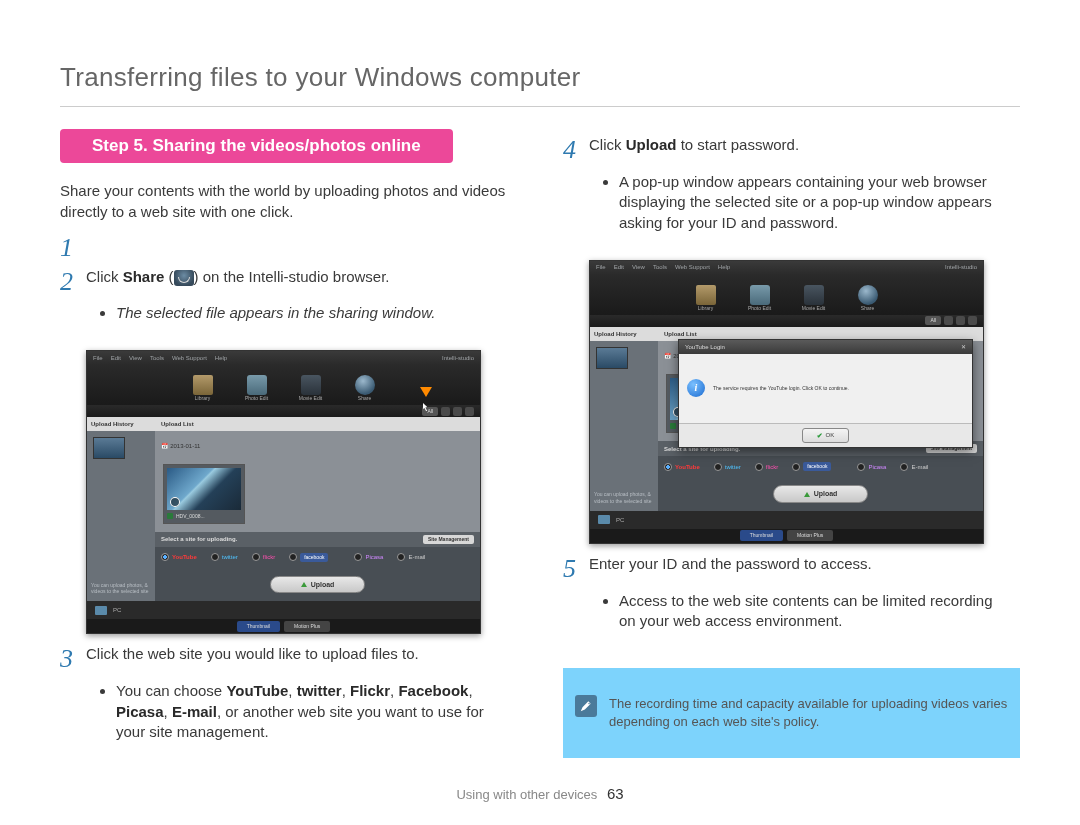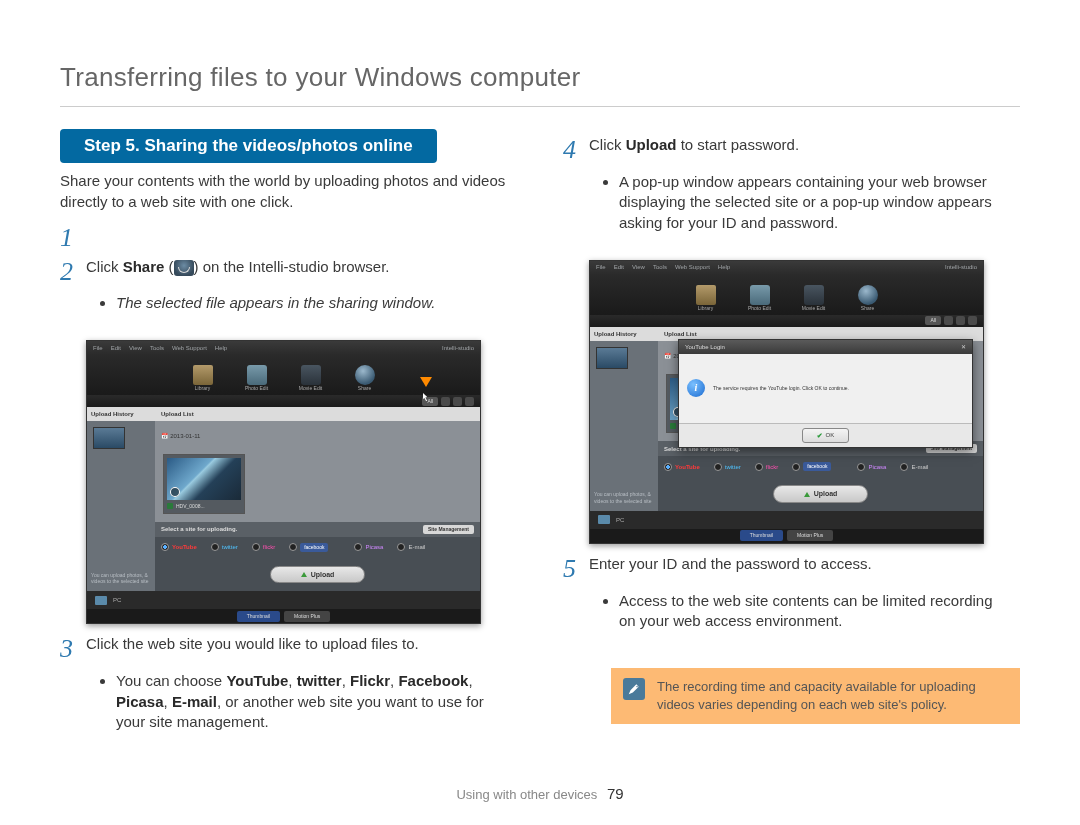--- a/index.html
+++ b/index.html
@@ -32,27 +32,27 @@
   .columns {
     display: flex;
     gap: 46px;
   }
   .col {
     flex: 1;
     min-width: 0;
   }
   .step-banner {
     display: inline-block;
-    background: #0369a1;
+    background: #ec4899;
     color: #ffffff;
     font-size: 17px;
     font-weight: 600;
-    padding: 5px 24px 6px;
+    padding: 5px 32px 6px;
     border-radius: 4px;
-    margin-bottom: 6px;
+    margin-bottom: 16px;
   }
   .intro {
     margin: 2px 0 10px;
   }
   .num-item {
     display: flex;
     margin: 6px 0 4px;
     align-items: flex-start;
   }
   .big-num {
@@ -280,25 +280,24 @@
     display:flex;justify-content:center;padding:4px;
   }
   .ok-btn{
     background:linear-gradient(#f4f4f4,#dcdcdc);border:1px solid #888;border-radius:3px;
     font-size:6px;padding:2px 14px;display:flex;align-items:center;gap:3px;
   }
   .tick{color:#2a9a3a;font-weight:900;font-size:7px;}
 
   .note-box{
     display:flex; align-items:flex-start;
-    background:#fdba74;
-    padding:10px 12px;
+    background:#7dd3fc;
+    padding:27px 12px;
     margin-top:20px;
     gap:12px;
-    margin-left:48px;
   }
   .note-icon{
     width:22px;height:22px; border-radius:3px;
     background:#4a7a9a;
     display:flex;align-items:center;justify-content:center;
     flex:0 0 22px;
     position:relative;
   }
   .note-icon svg{width:14px;height:14px;}
   .note-text{ font-size:13px; color:#555; line-height:1.4;}
@@ -604,15 +603,15 @@
               <path fill="#fff" d="M3 21l3-7 10-10 4 4-10 10-7 3zm12.7-13.3l1.6 1.6 1.4-1.4-1.6-1.6-1.4 1.4z"></path>
             </svg>
         </div>
         <div class="note-text">The recording time and capacity available for uploading videos varies depending on each web site's policy.</div>
       </div>
     </div>
   </div>
 
   <div class="footer">
     <span>Using with other devices</span>
-    <span class="pg">79</span>
+    <span class="pg">63</span>
   </div>
 </div>
 
 </body></html>

